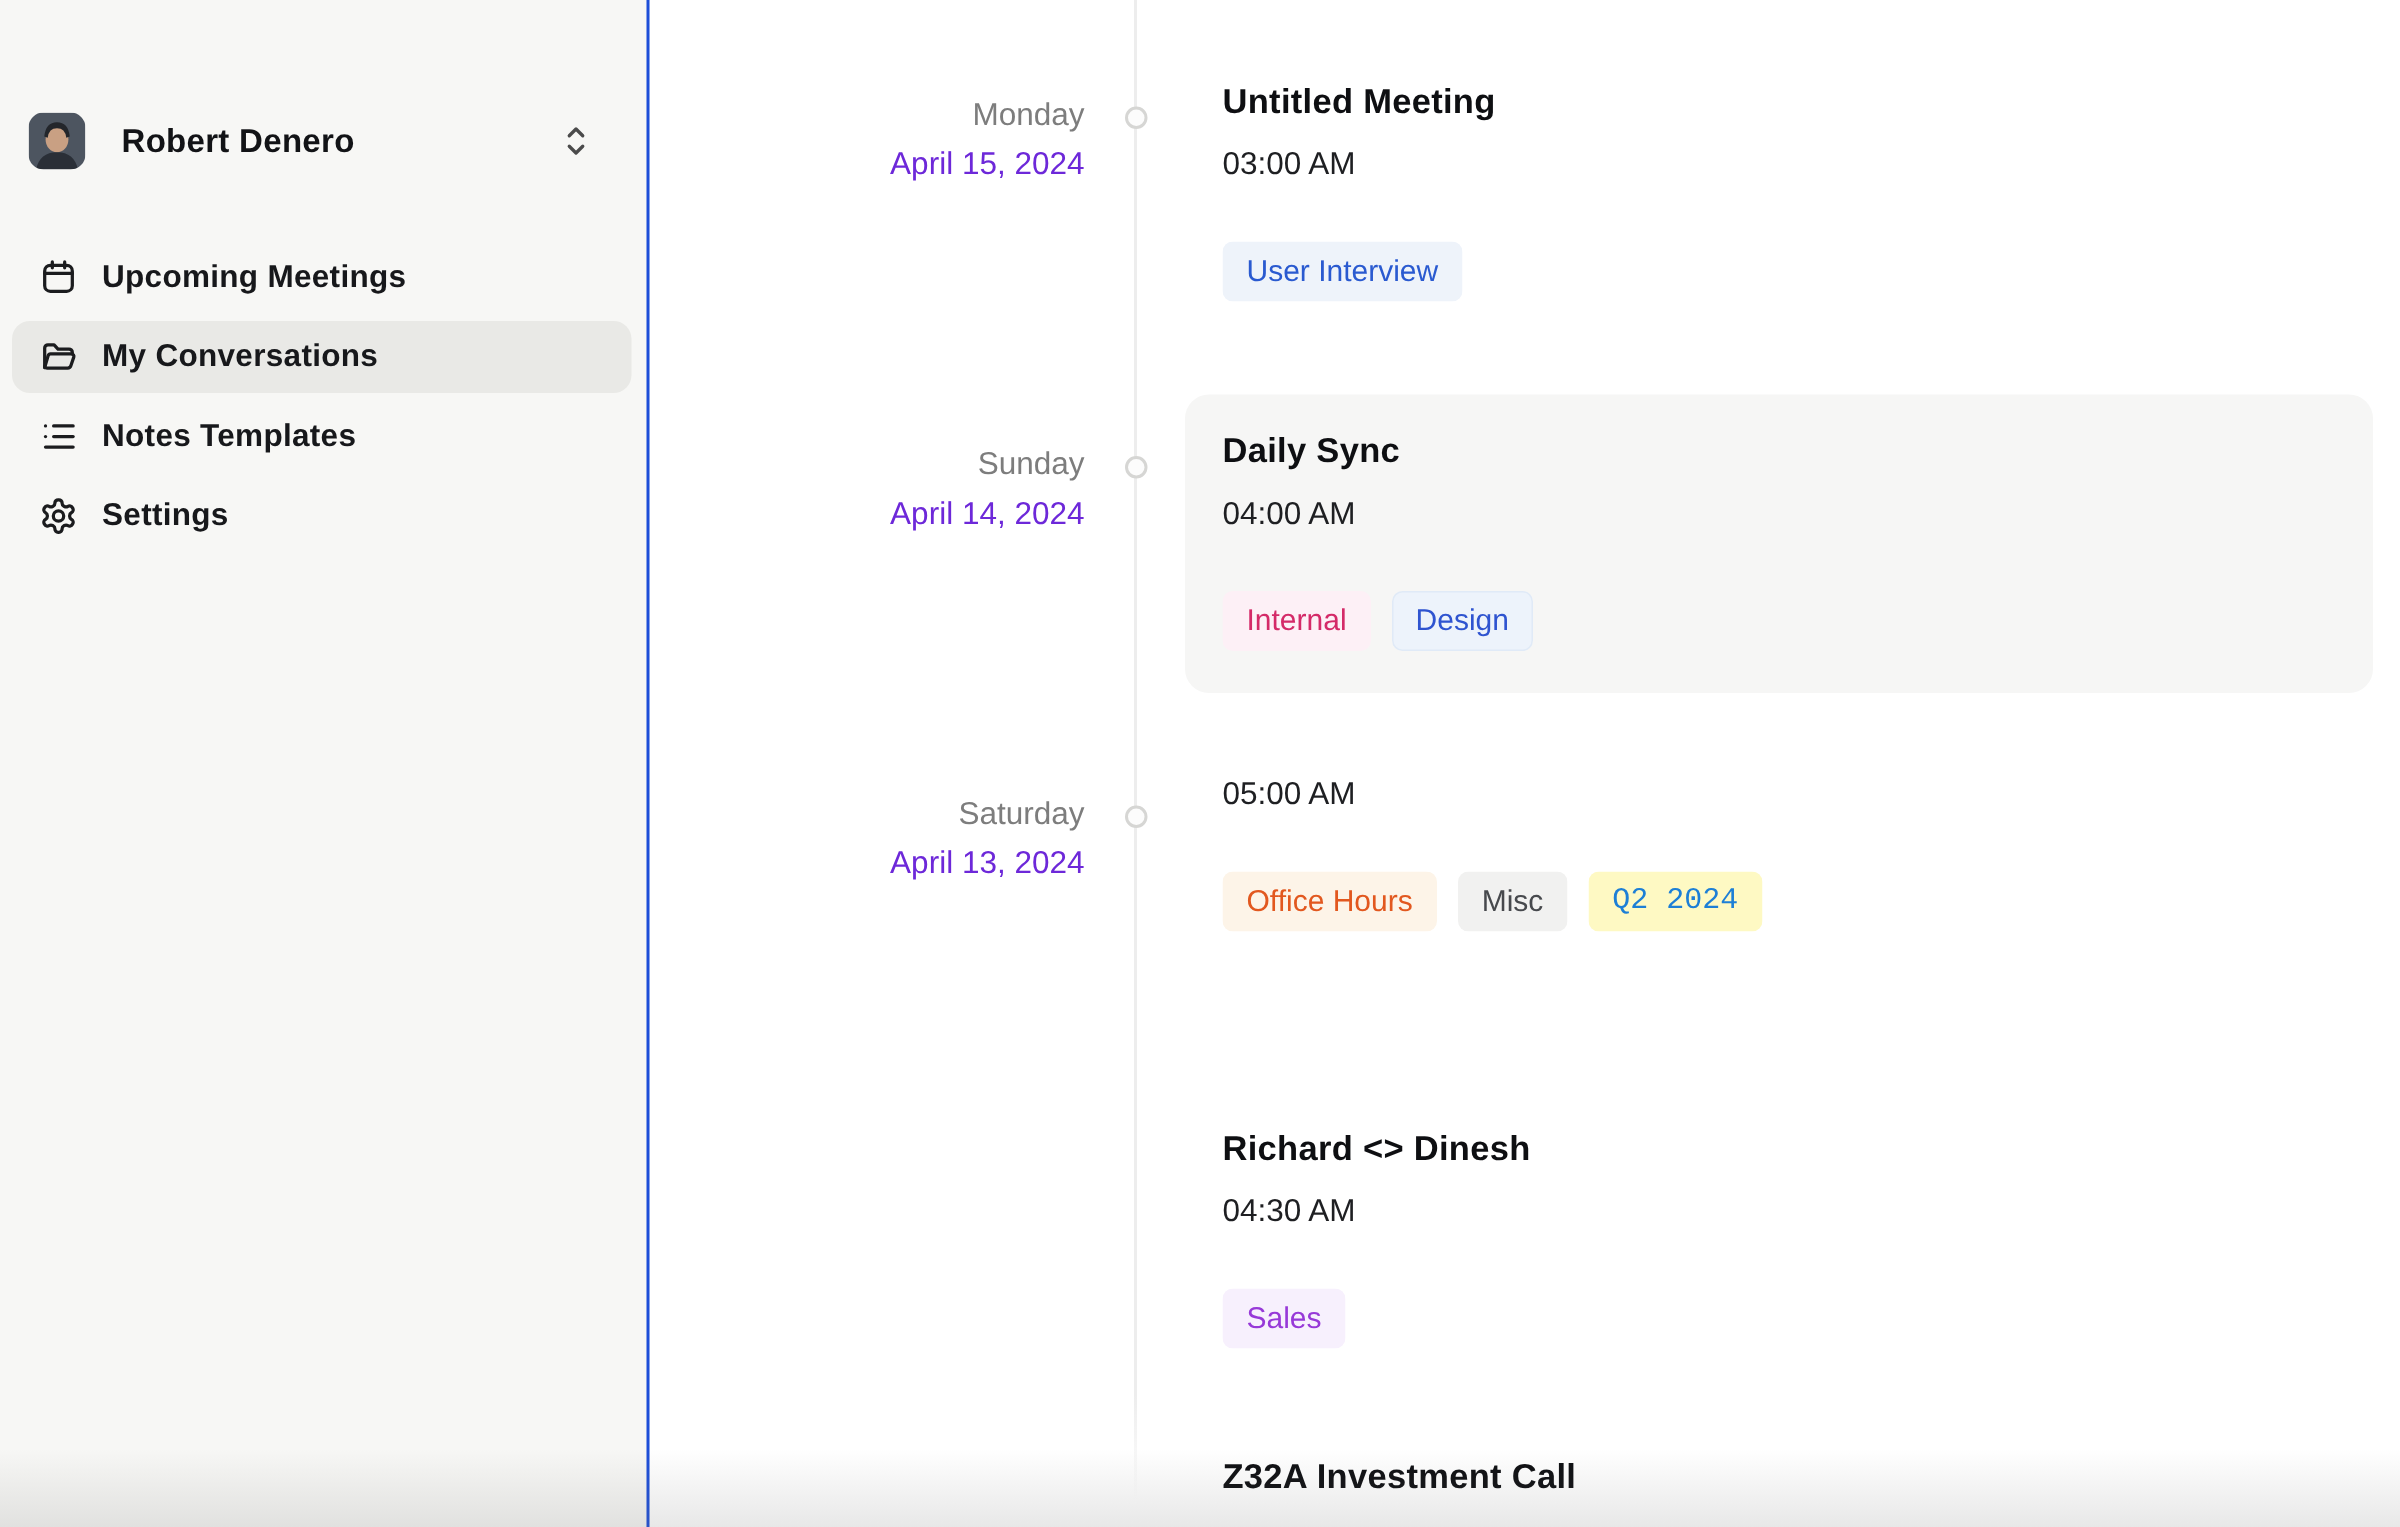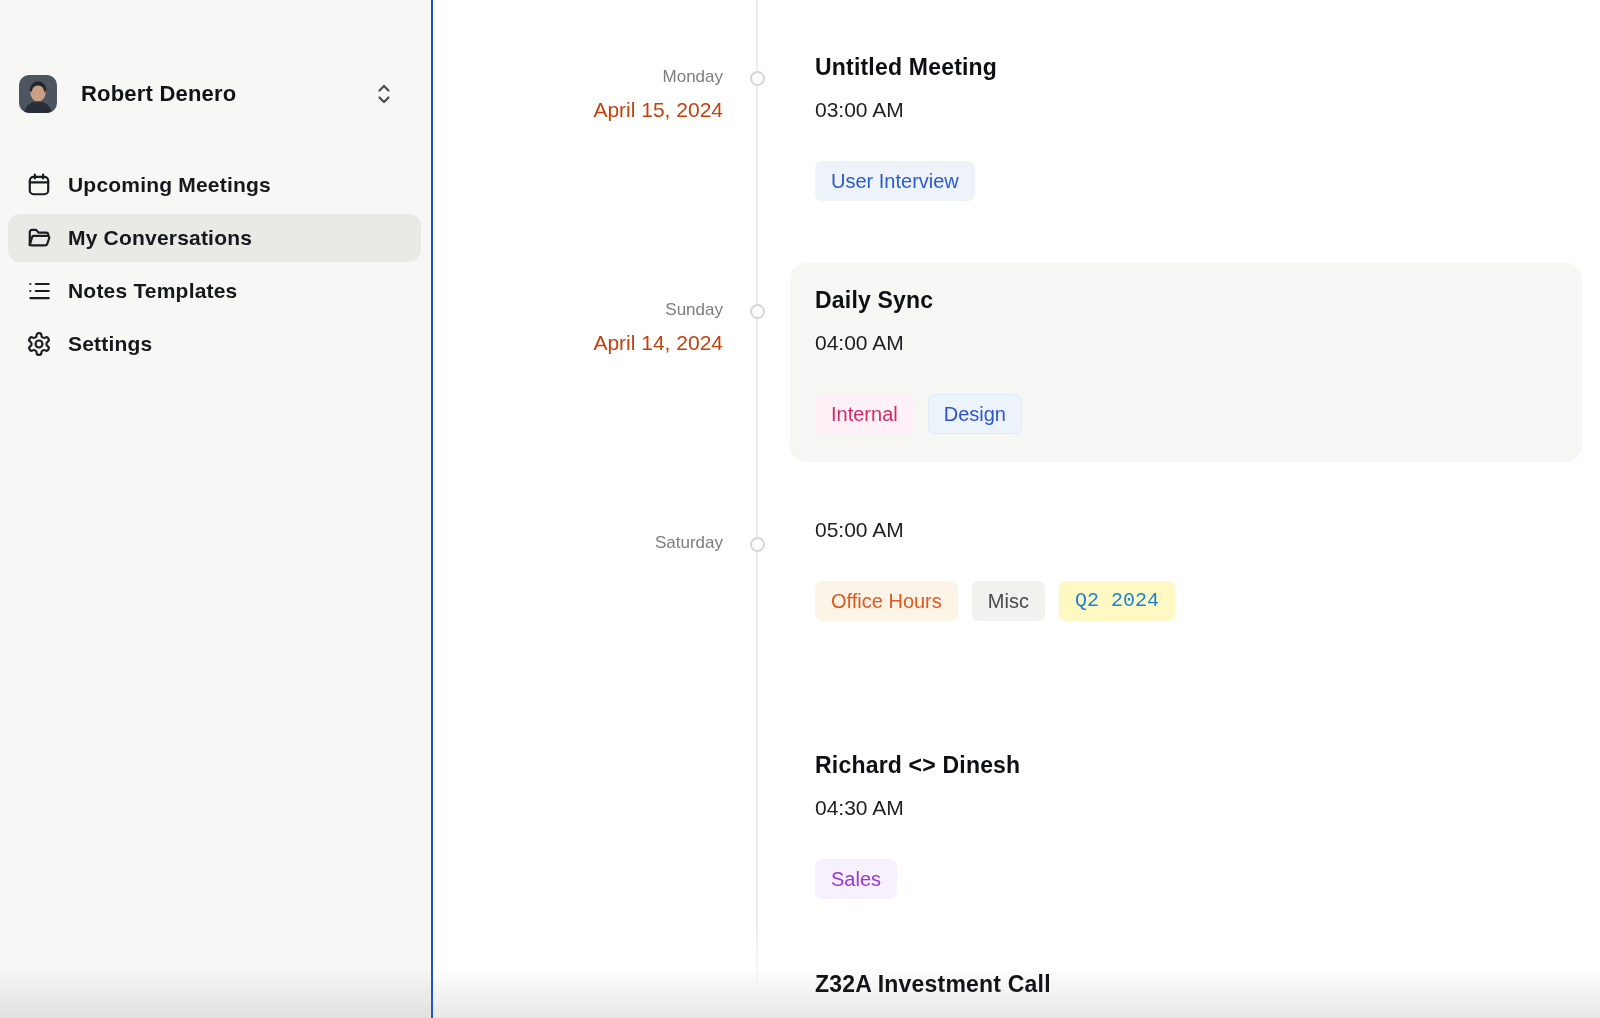--- a/index.html
+++ b/index.html
@@ -40,22 +40,22 @@
   .nav-item .nav-icon{width:26px;height:26px;margin-left:18px;flex:0 0 auto;display:flex;align-items:center;justify-content:center;}
   .nav-item .nav-label{margin-left:16px;font-size:21px;font-weight:600;color:#17181b;letter-spacing:.2px;}
 
   
   .main{position:absolute;left:433px;top:0;right:0;bottom:0;}
   .vline{
     position:absolute;left:323px;top:0;width:2px;height:1000px;
     background:linear-gradient(#ededed 93%,rgba(237,237,237,0));
   }
   .date-group{position:absolute;left:20px;width:270px;text-align:right;}
-  .weekday{font-size:17px;line-height:33px;color:#7d7d7d;}
-  .datetext{font-size:21px;line-height:33px;color:#c2410c;}
+  .weekday{font-size:21px;line-height:33px;color:#7d7d7d;}
+  .datetext{font-size:21px;line-height:33px;color:#6d28d9;}
   .dot{
     position:absolute;width:11px;height:11px;border-radius:50%;
     background:#fcfcfc;border:2px solid #d6d6d4;left:317px;box-sizing:content-box;
   }
 
   .meeting{position:absolute;left:382px;}
   .meeting-card{
     position:absolute;left:357px;width:792px;height:199px;
     background:#f6f6f5;border-radius:16px;box-sizing:border-box;
     padding:23px 25px;
@@ -167,20 +167,21 @@
     <span class="dot" style="top:71px"></span>
 
     <div class="date-group" style="top:293px">
       <div class="weekday">Sunday</div>
       <div class="datetext">April 14, 2024</div>
     </div>
     <span class="dot" style="top:304px"></span>
 
     <div class="date-group" style="top:526px">
       <div class="weekday">Saturday</div>
+      <div class="datetext">April 13, 2024</div>
     </div>
     <span class="dot" style="top:537px"></span>
 
     <div class="meeting" style="top:53px">
       <h2 class="m-title">Untitled Meeting</h2>
       <div class="m-time">03:00 AM</div>
       <div class="tag-row">
         <span class="tag tag-blue">User Interview</span>
       </div>
     </div>

